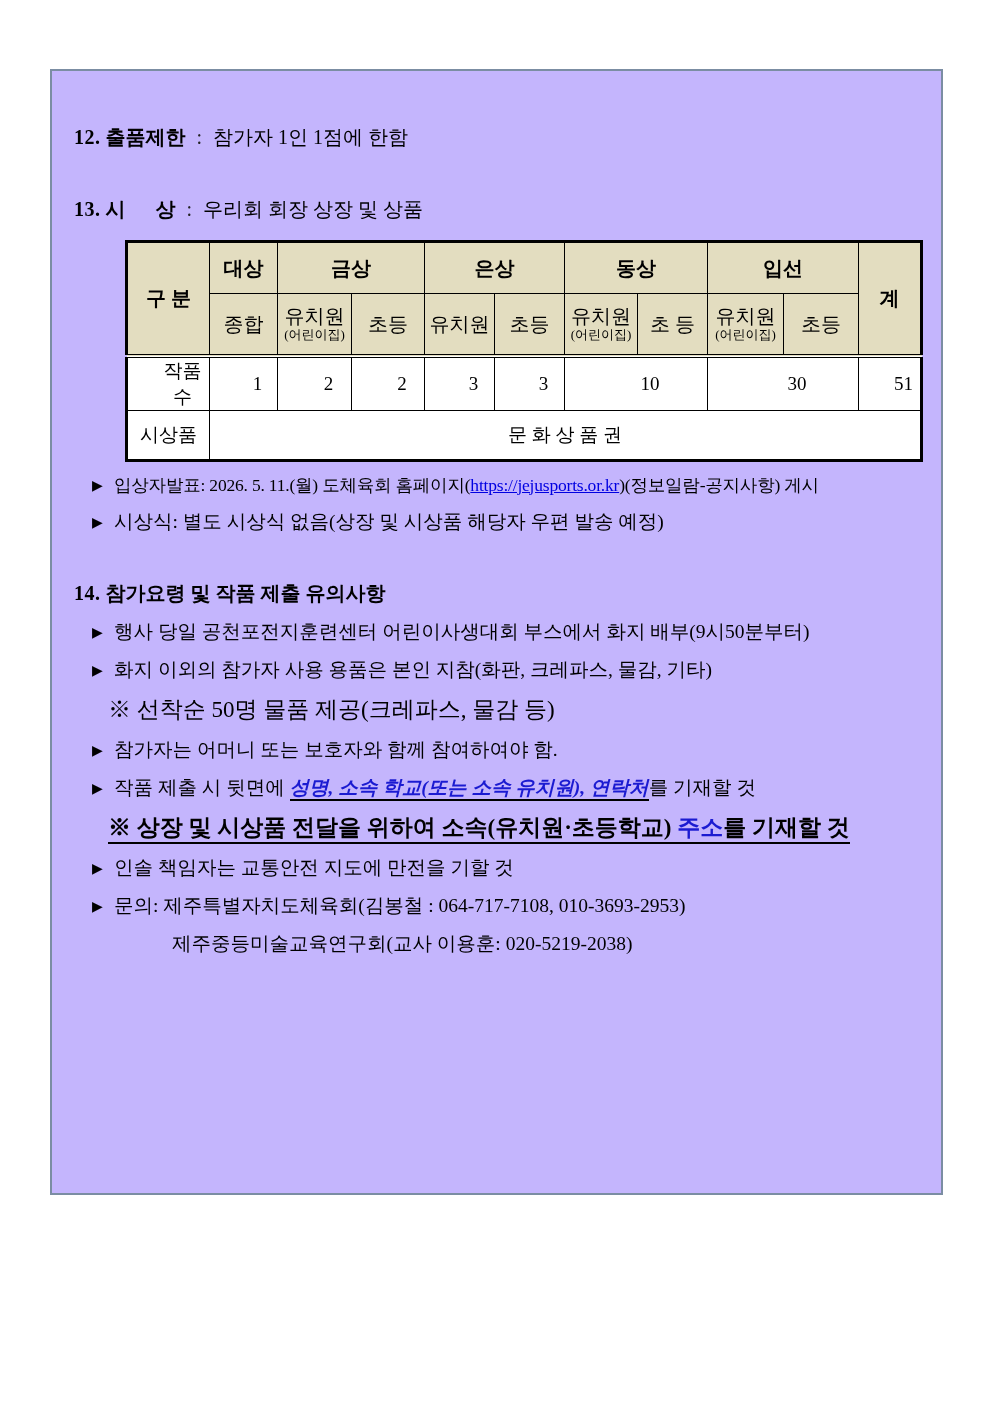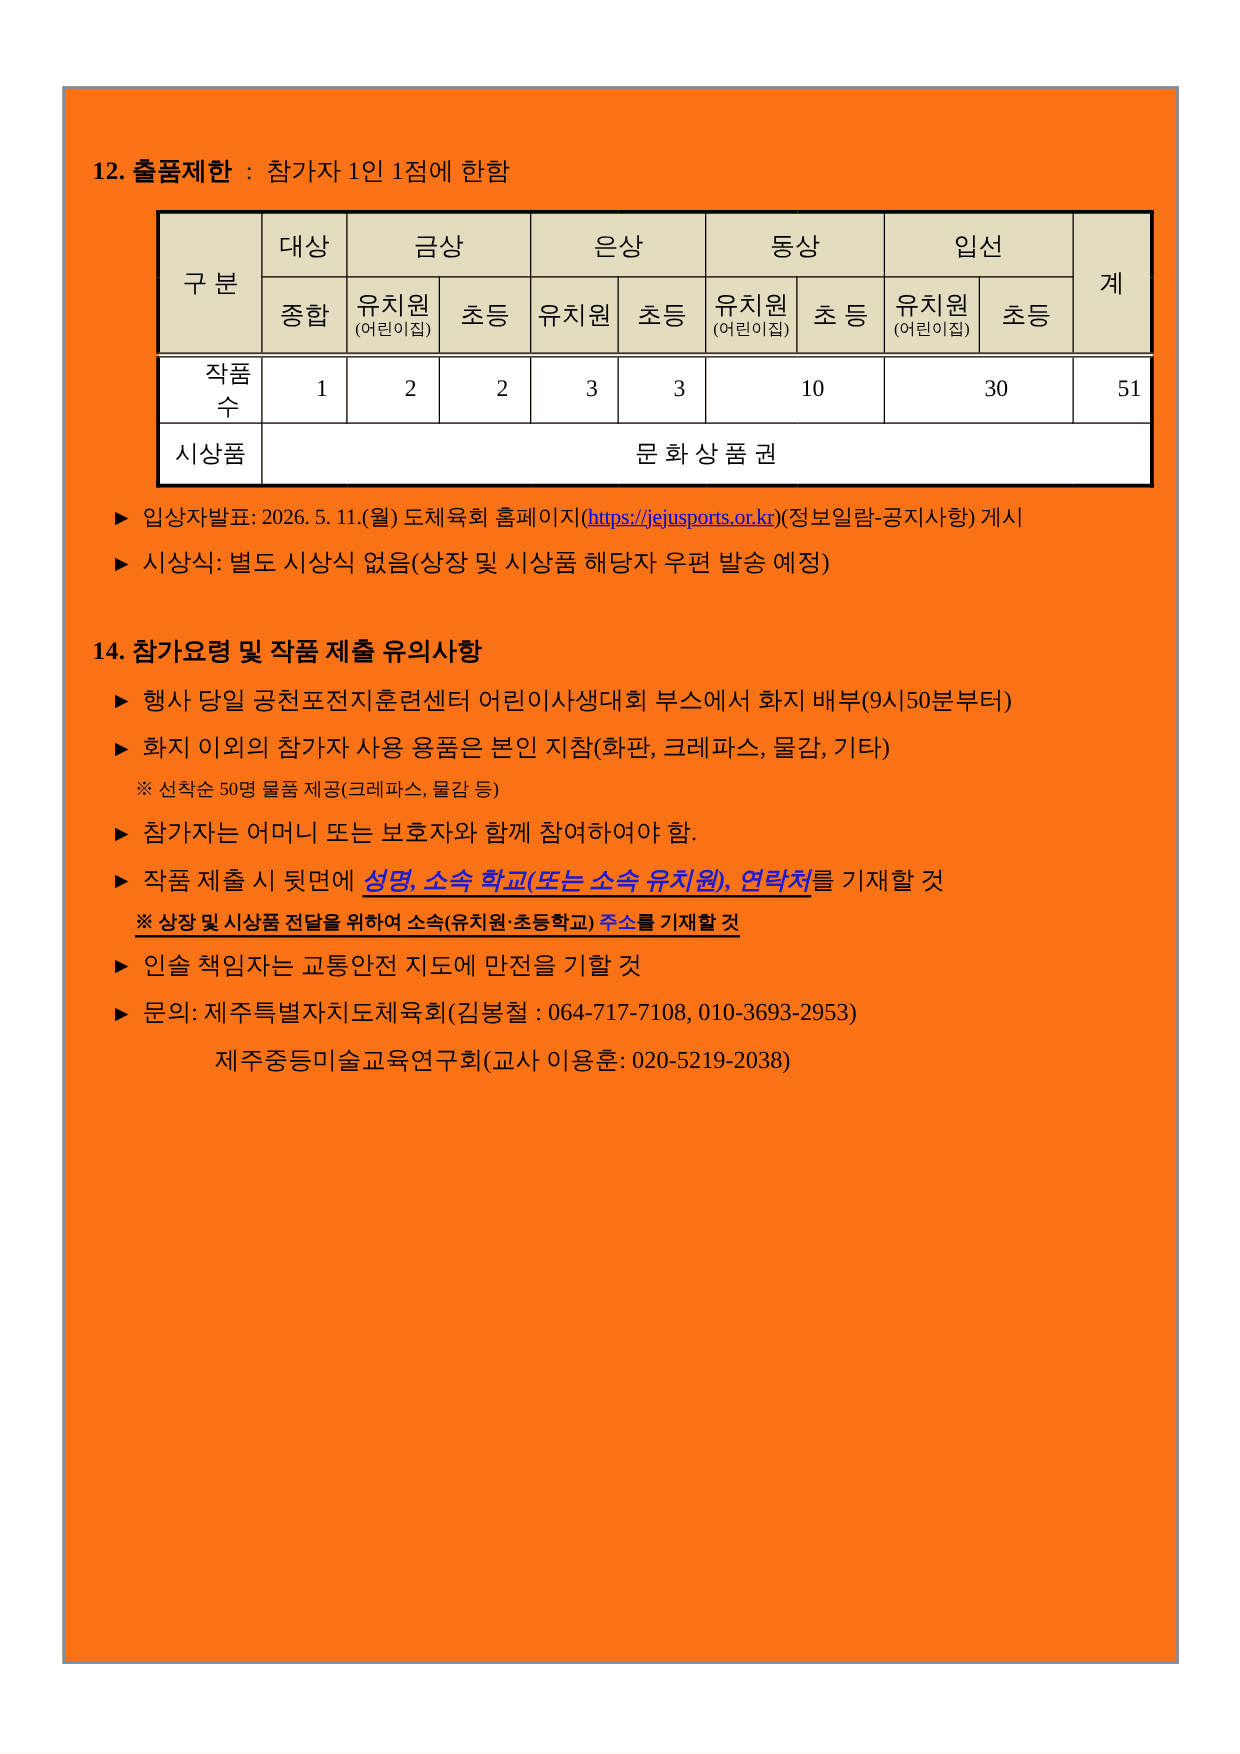--- a/index.html
+++ b/index.html
@@ -3,77 +3,83 @@
 <meta charset="utf-8">
 <style>
   * { margin:0; padding:0; box-sizing:border-box; }
   html,body { width:992px; height:1403px; background:#ffffff; }
   body {
     position:relative;
     font-family:"Liberation Serif","DejaVu Serif",serif;
     color:#000;
   }
   .page-frame {
-    position:absolute; left:50px; top:69px; width:893px; height:1262px;
-    border:2px solid #7b8da3; background:#f97316;
+    position:absolute; left:50px; top:69px; width:893px; height:1126px;
+    border:2px solid #7b8da3; background:#c4b5fd;
     padding:0 20px 0 22px; overflow:hidden;
   }
   .line { white-space:nowrap; line-height:28px; font-size:20px; }
   .num { font-weight:bold; letter-spacing:0.5px; }
   .item-title { font-weight:bold; white-space:pre; }
   .sep { font-weight:normal; color:#222; padding:0 6px; }
 
   .p12 { margin-top:52px; }
   .p13 { margin-top:44px; }
 
   
   table.award {
     margin:17px 0 0 51px; width:795px;
     border-collapse:collapse; table-layout:fixed;
     border:3px solid #000;
     text-align:center;
   }
   table.award th, table.award td { border:1px solid #000; font-weight:normal; }
-  tr.h1 th { height:52px; font-size:20px; background:#e3ddc0; }
+  tr.h1 th { height:52px; font-size:20px; background:#e3ddc0;font-weight:bold; }
   tr.h2 th { height:62px; font-size:20px; background:#e3ddc0; border-bottom:4px double #000; }
   th.span2 { background:#e3ddc0; border-bottom:4px double #000; }
   tr.r-works td { height:48px; font-size:19px; border-top:4px double #000; background:#fff;padding-left:28px; }
   tr.r-prize td { height:50px; font-size:19px; background:#fff; }
   .sub-small { display:block; font-size:13px; line-height:14px; margin-top:1px; }
   .h2main { display:block; line-height:22px; }
 
   
   .note-star { margin-top:24px; margin-left:20px; font-size:19.5px; letter-spacing:1px; }
   .bullet-line { margin-left:18px; margin-top:11px; font-size:19.5px; }
   .bul { display:inline-block; width:22px; font-size:14px; vertical-align:1px; }
   .line-announce { font-size:17.5px; letter-spacing:-0.2px; }
   a.ext-link { color:#0000e1; text-decoration:underline; }
 
   .p14 { margin-top:44px; }
-  .note-indent { margin-left:34px; margin-top:11px; font-size:15px;font-family:Liberation Serif, serif; }
+  .note-indent { margin-left:34px; margin-top:11px; font-size:23px;font-family:Liberation Serif, serif; }
   .em-blue {
     color:#1b1bd1; font-weight:bold;
     border-bottom:2px solid #000; padding-bottom:1px;font-style:italic;
   }
   .n2-wrap { font-weight:bold; border-bottom:2px solid #000; padding-bottom:2px; }
   .n2-wrap .blue-word { color:#1b1bd1; }
   .cont-line { margin-left:98px; margin-top:11px; font-size:19.5px; }
 </style>
 </head>
 <body>
 
 <div class="page-frame">
 
   <div class="line p12">
     <span class="num">12.</span>
     <span class="item-title">출품제한</span>
     <span class="sep">:</span>
     <span>참가자 1인 1점에 한함</span>
   </div>
 
+  <div class="line p13">
+    <span class="num">13.</span>
+    <span class="item-title">시      상</span>
+    <span class="sep">:</span>
+    <span>우리회 회장 상장 및 상품</span>
+  </div>
 
   <table class="award">
     <colgroup>
       <col style="width:83px">
         <col style="width:68px">
         <col style="width:74px">
         <col style="width:73px">
       <col style="width:70px">
         <col style="width:70px">
         <col style="width:73px">

